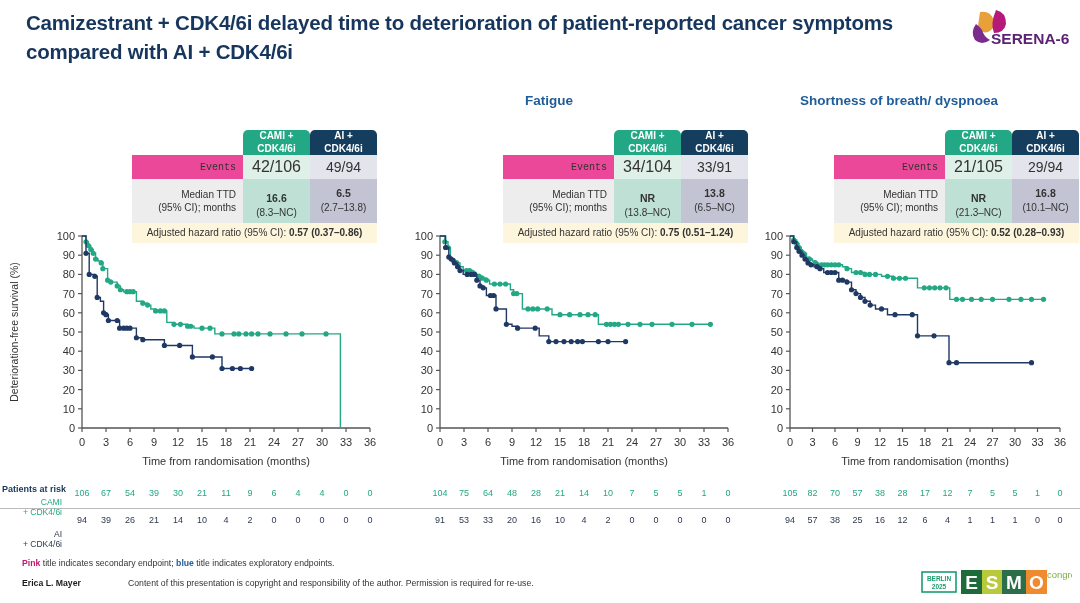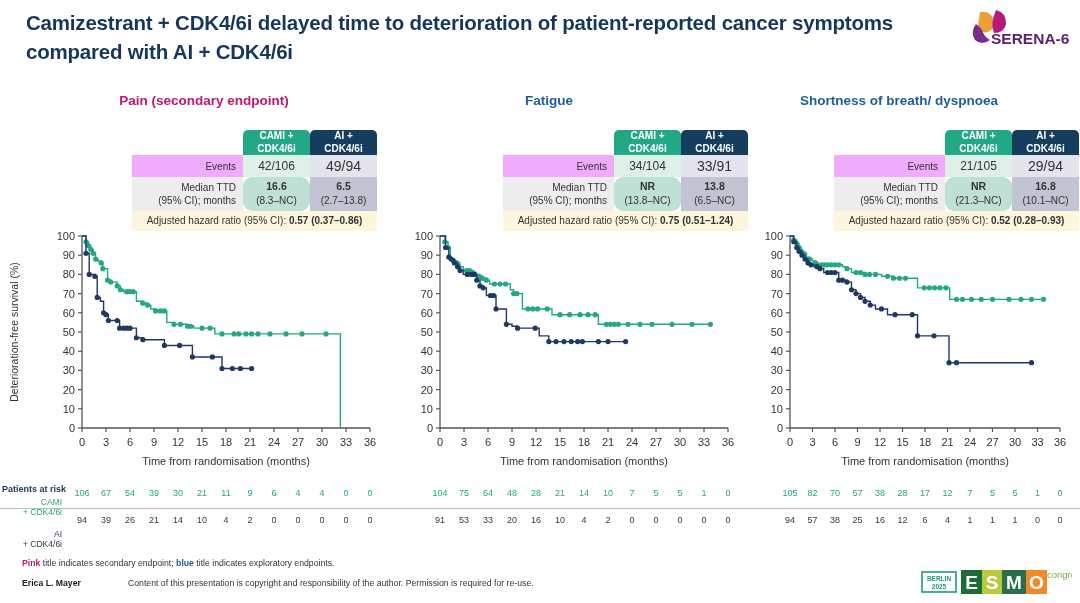--- a/index.html
+++ b/index.html
@@ -49,25 +49,25 @@
     background: #22A884; color: #fff; font-weight: bold; font-size: 10px;
     text-align: center; line-height: 1.25; padding: 4px 0 5px 0;
     border-top-left-radius: 5px; border-top-right-radius: 5px;
   }
   .hdr-ai {
     background: #153D5E; color: #fff; font-weight: bold; font-size: 10px;
     text-align: center; line-height: 1.25; padding: 4px 0 5px 0;
     border-top-left-radius: 5px; border-top-right-radius: 5px;
   }
   .row-lbl { text-align: right; padding-right: 7px !important; color: #333; font-size: 10px; line-height: 1.3; }
-  .ev-lbl { background: #f0abfc; }
-  .ev-a { background: #DFF0E9; text-align: center; font-size: 12px; padding: 3px 0 !important; }
+  .ev-lbl { background: #ec4899; font-family: Liberation Mono, monospace; }
+  .ev-a { background: #DFF0E9; text-align: center; font-size: 16px; padding: 3px 0 !important; }
   .ev-b { background: #E4E5EC; text-align: center; font-size: 14px; padding: 3px 0 !important; }
   .md-lbl { background: #EDEDED; }
-  .md-a { background: #BFE0D4; text-align: center; font-size: 10px; padding: 3px 0 4px !important; line-height: 1.3; border-radius: 9px; }
+  .md-a { background: #BFE0D4; text-align: center; font-size: 10px; padding: 13px 0 4px !important; line-height: 1.3; }
   .md-b { background: #C2C4D3; text-align: center; font-size: 10px; padding: 3px 0 4px !important; line-height: 1.3; }
   .md-a b, .md-b b { font-size: 10.5px; }
   .hr-row td {
     background: #FDF6DC; text-align: center; font-size: 10px;
     padding: 4px 0 5px 0 !important; color: #333;
   }
 
   
   .chart { position: absolute; }
   #panel0 .chart { left: 0px;  top: 138px; }
@@ -117,21 +117,20 @@
   <div class="serena-logo">
     <svg width="108" height="48" viewBox="0 0 108 48">
       <path d="M14 6 Q24 4 28 14 Q30 22 22 26 Q14 28 12 20 Z" fill="#E8A13A"></path>
       <path d="M30 4 Q40 6 40 18 Q38 27 28 27 Q24 18 30 4 Z" fill="#B5197A"></path>
       <path d="M10 18 Q4 26 9 34 Q16 40 24 34 Q18 31 16 24 Q13 20 10 18 Z" fill="#7B2B8E"></path>
       <text x="25" y="38" font-family="Liberation Sans, sans-serif" font-size="15.5" font-weight="bold" fill="#5B2275">SERENA-6</text>
     </svg>
   </div>
 
   <div class="panel" id="panel0">
-    <div class="panel-title">Pain (secondary endpoint)</div>
 
     <div class="stats">
       <table>
         <colgroup>
             <col class="col-lbl">
             <col class="col-a">
             <col class="col-b">
           </colgroup>
         <tbody>
             <tr>

